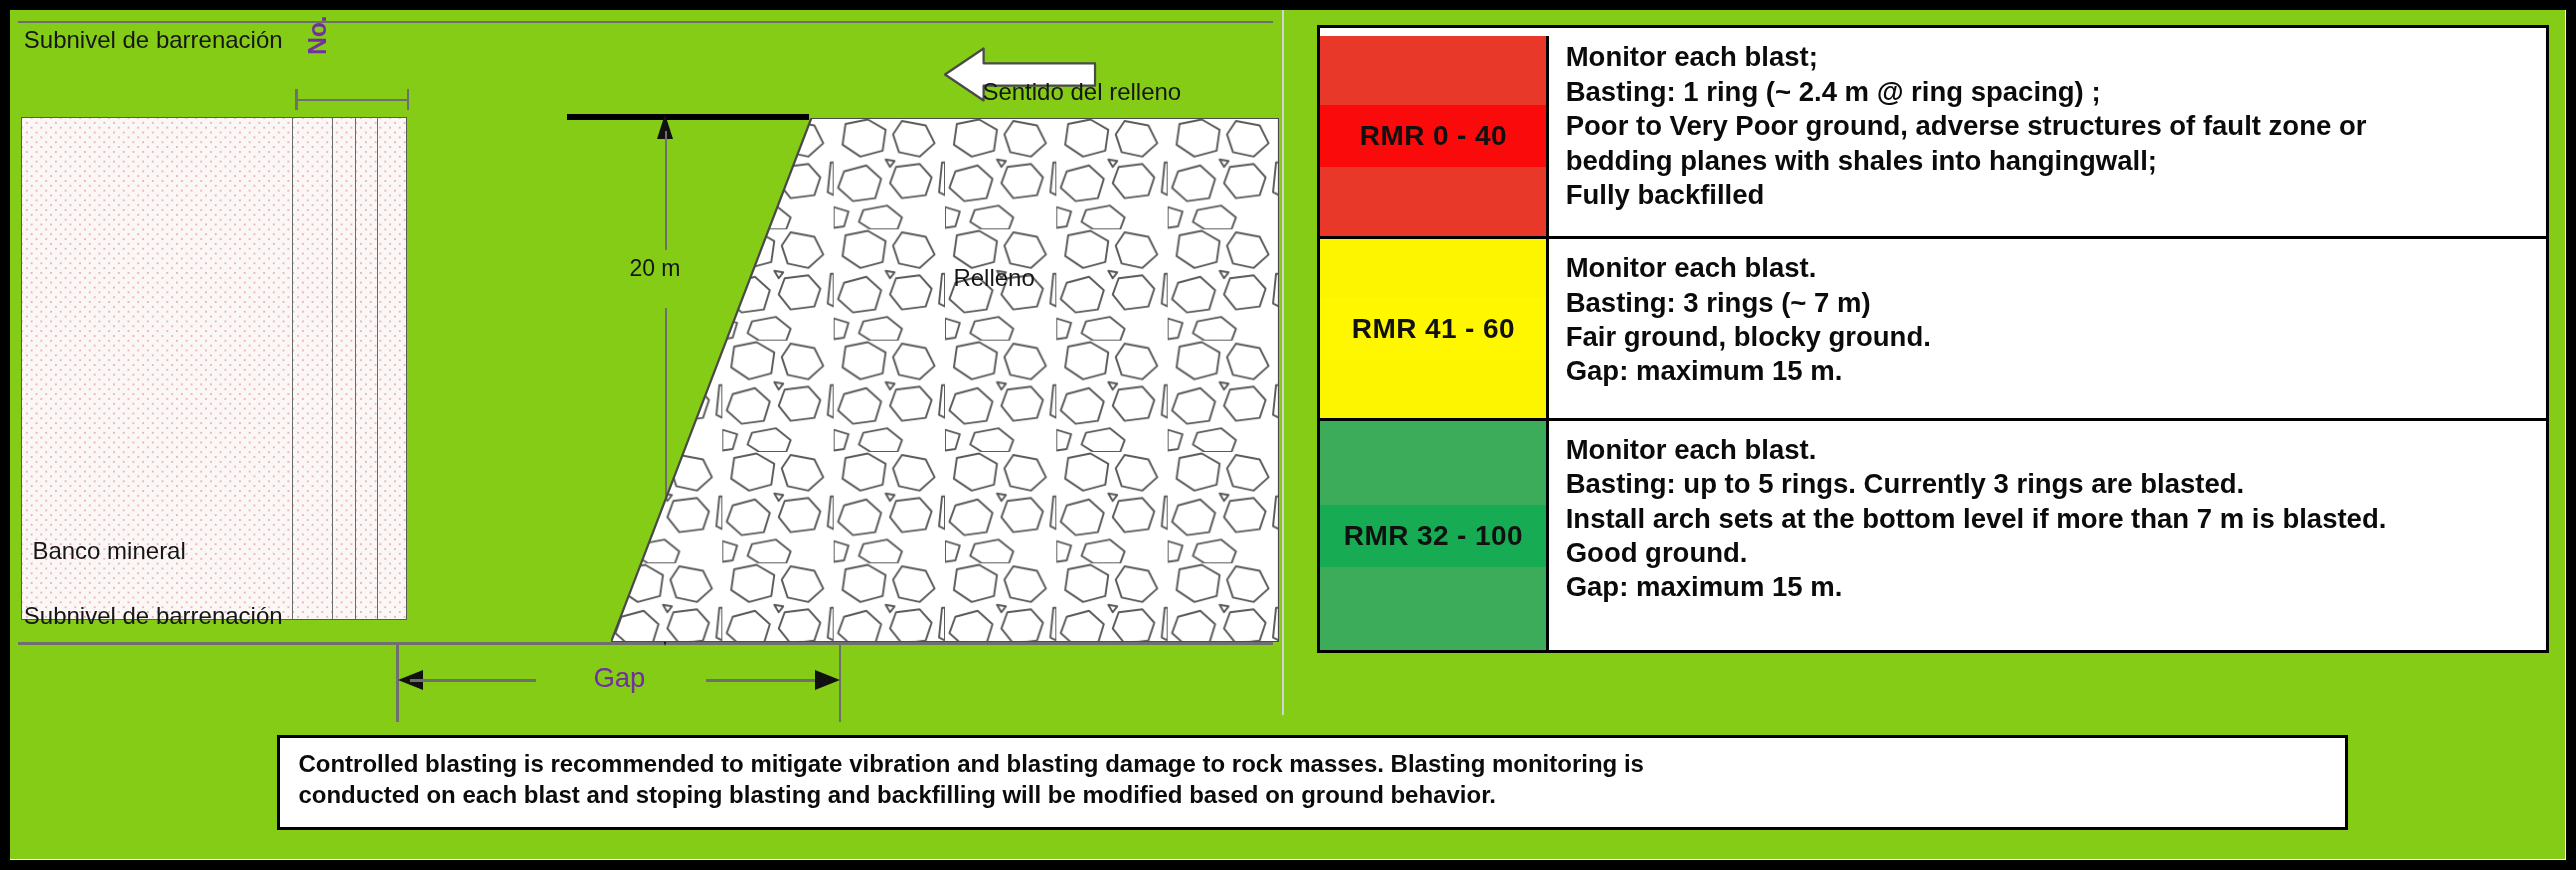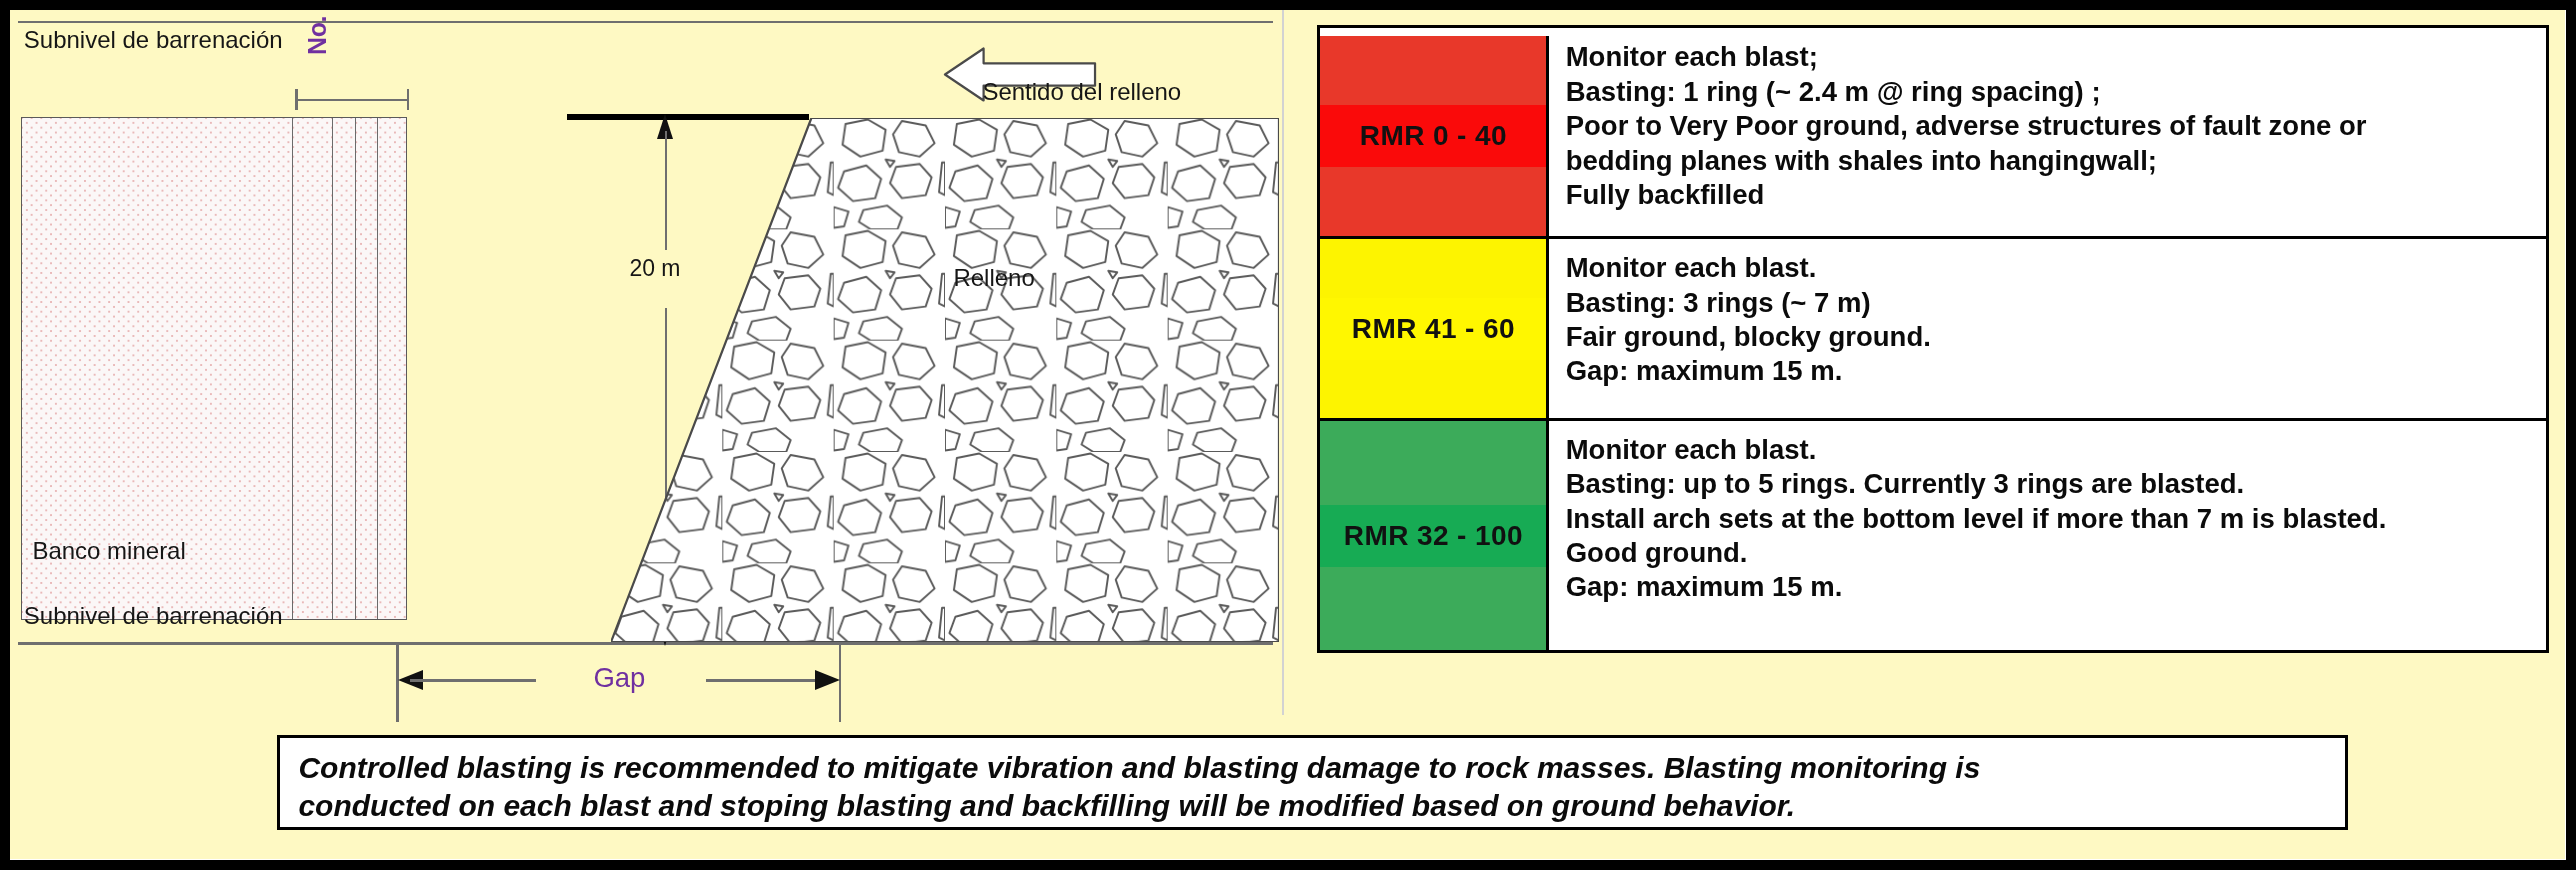--- a/index.html
+++ b/index.html
@@ -30,21 +30,21 @@
     box-sizing: border-box;
     pointer-events: none;
   }
 
   
   .canvas {
     position: absolute;
     left: 10.4px; top: 10.4px;
     width: 2555px;
     height: 849px;
-    background: #fef9c3;
+    background: #84cc16;
     overflow: hidden;
   }
 
   
   .diagram {
     position: absolute;
     left: 0px;  top: 0px;
     width: 1277px; height: 705px;
   }
 
@@ -258,26 +258,25 @@
   .caption-box {
     position: absolute;
     left: 267px; top: 725px;
     width: 2071px; height: 95px;
     border: 3.7px solid #000000;
     background: #ffffff;
     box-sizing: border-box;
     padding: 10.4px 0 0 18px;
   }
   .caption-box .ln {
-    font-size: 30px;
+    font-size: 24px;
     font-weight: bold;
     color: #0b0b0b;
     line-height: 1.28;
     white-space: nowrap;
-    font-style: italic;
   }
 </style>
 </head>
 <body>
 
 <div class="page">
 
   <div class="canvas">
 
     <div class="diagram">

